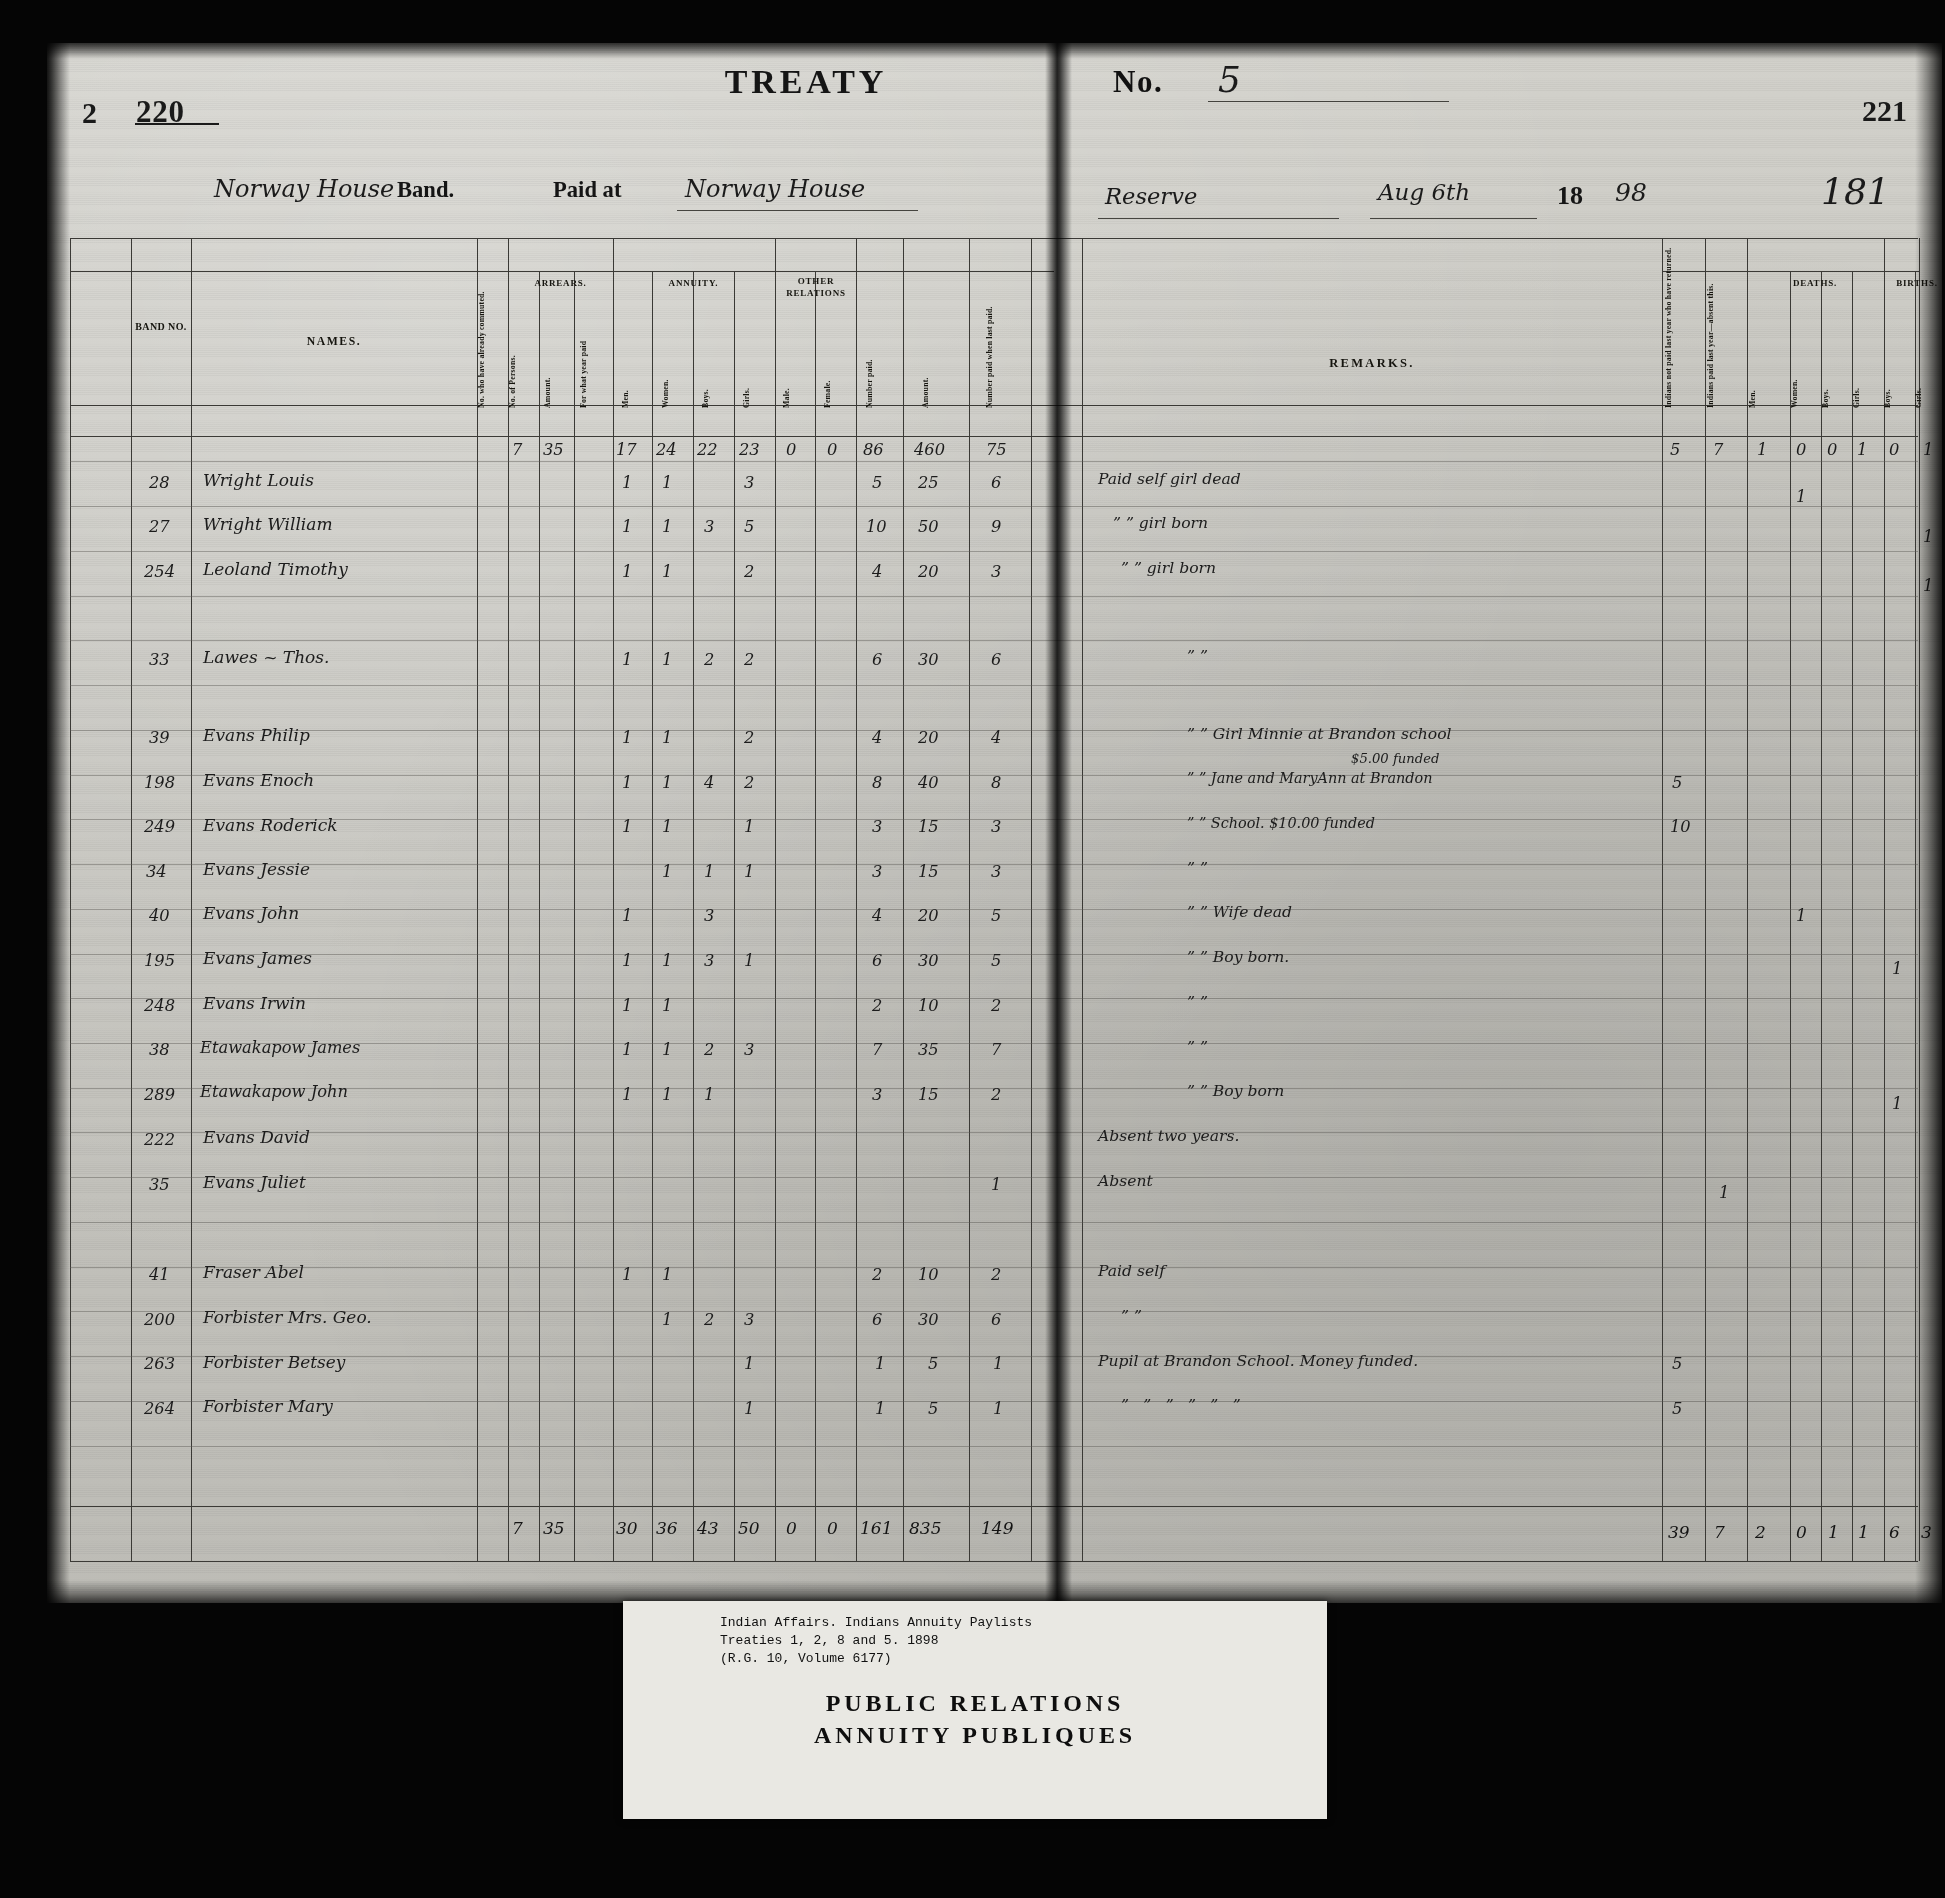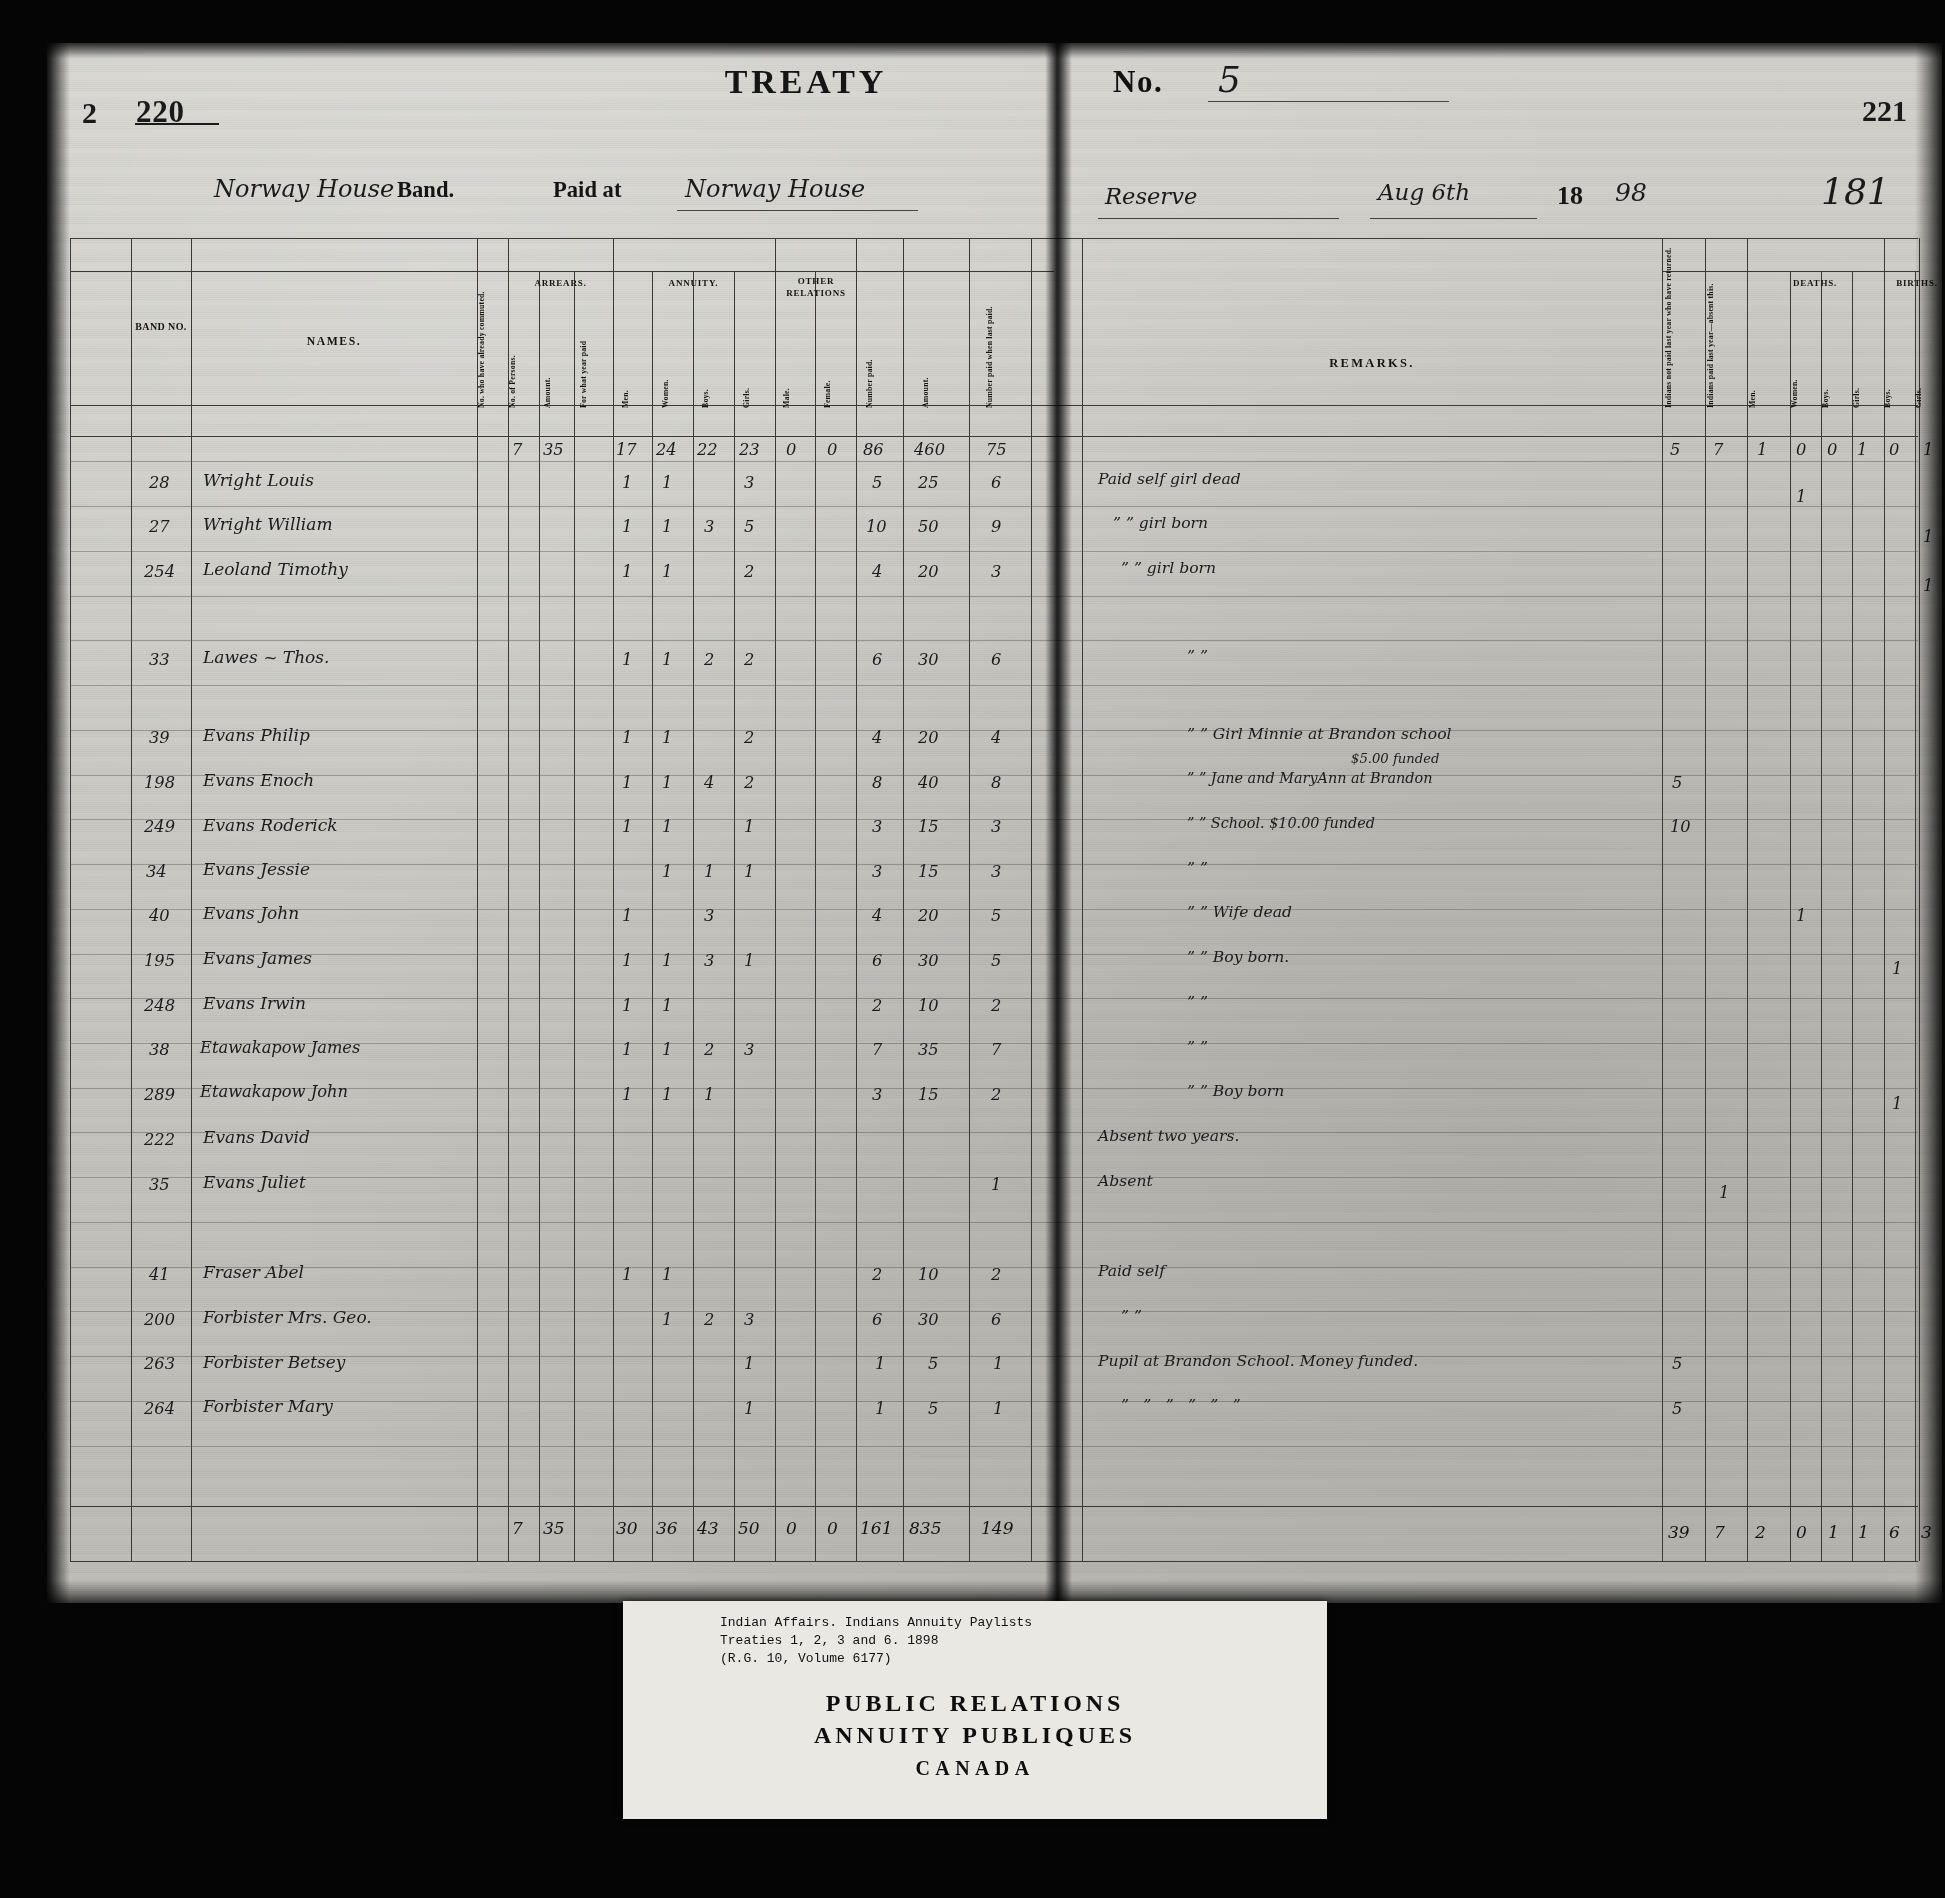--- a/index.html
+++ b/index.html
@@ -496,22 +496,21 @@
     <div class="edge-left"></div>
     <div class="edge-top"></div>
     <div class="edge-bottom"></div>
     <div class="edge-right"></div>
     <div class="noise"></div>
   </div>
 
   <div class="caption">
     <div class="cap-mono">
       <div>Indian Affairs.  Indians Annuity Paylists</div>
-      <div>Treaties 1, 2, 3 and 6.  1898</div>
+      <div>Treaties 1, 2, 8 and 5.  1898</div>
       <div>(R.G. 10, Volume 6177)</div>
     </div>
     <div class="cap-big1">PUBLIC   RELATIONS</div>
     <div class="cap-big2">ANNUITY   PUBLIQUES</div>
-    <div class="cap-big3">CANADA</div>
   </div>
 
 </div>
 
 
 </body></html>

